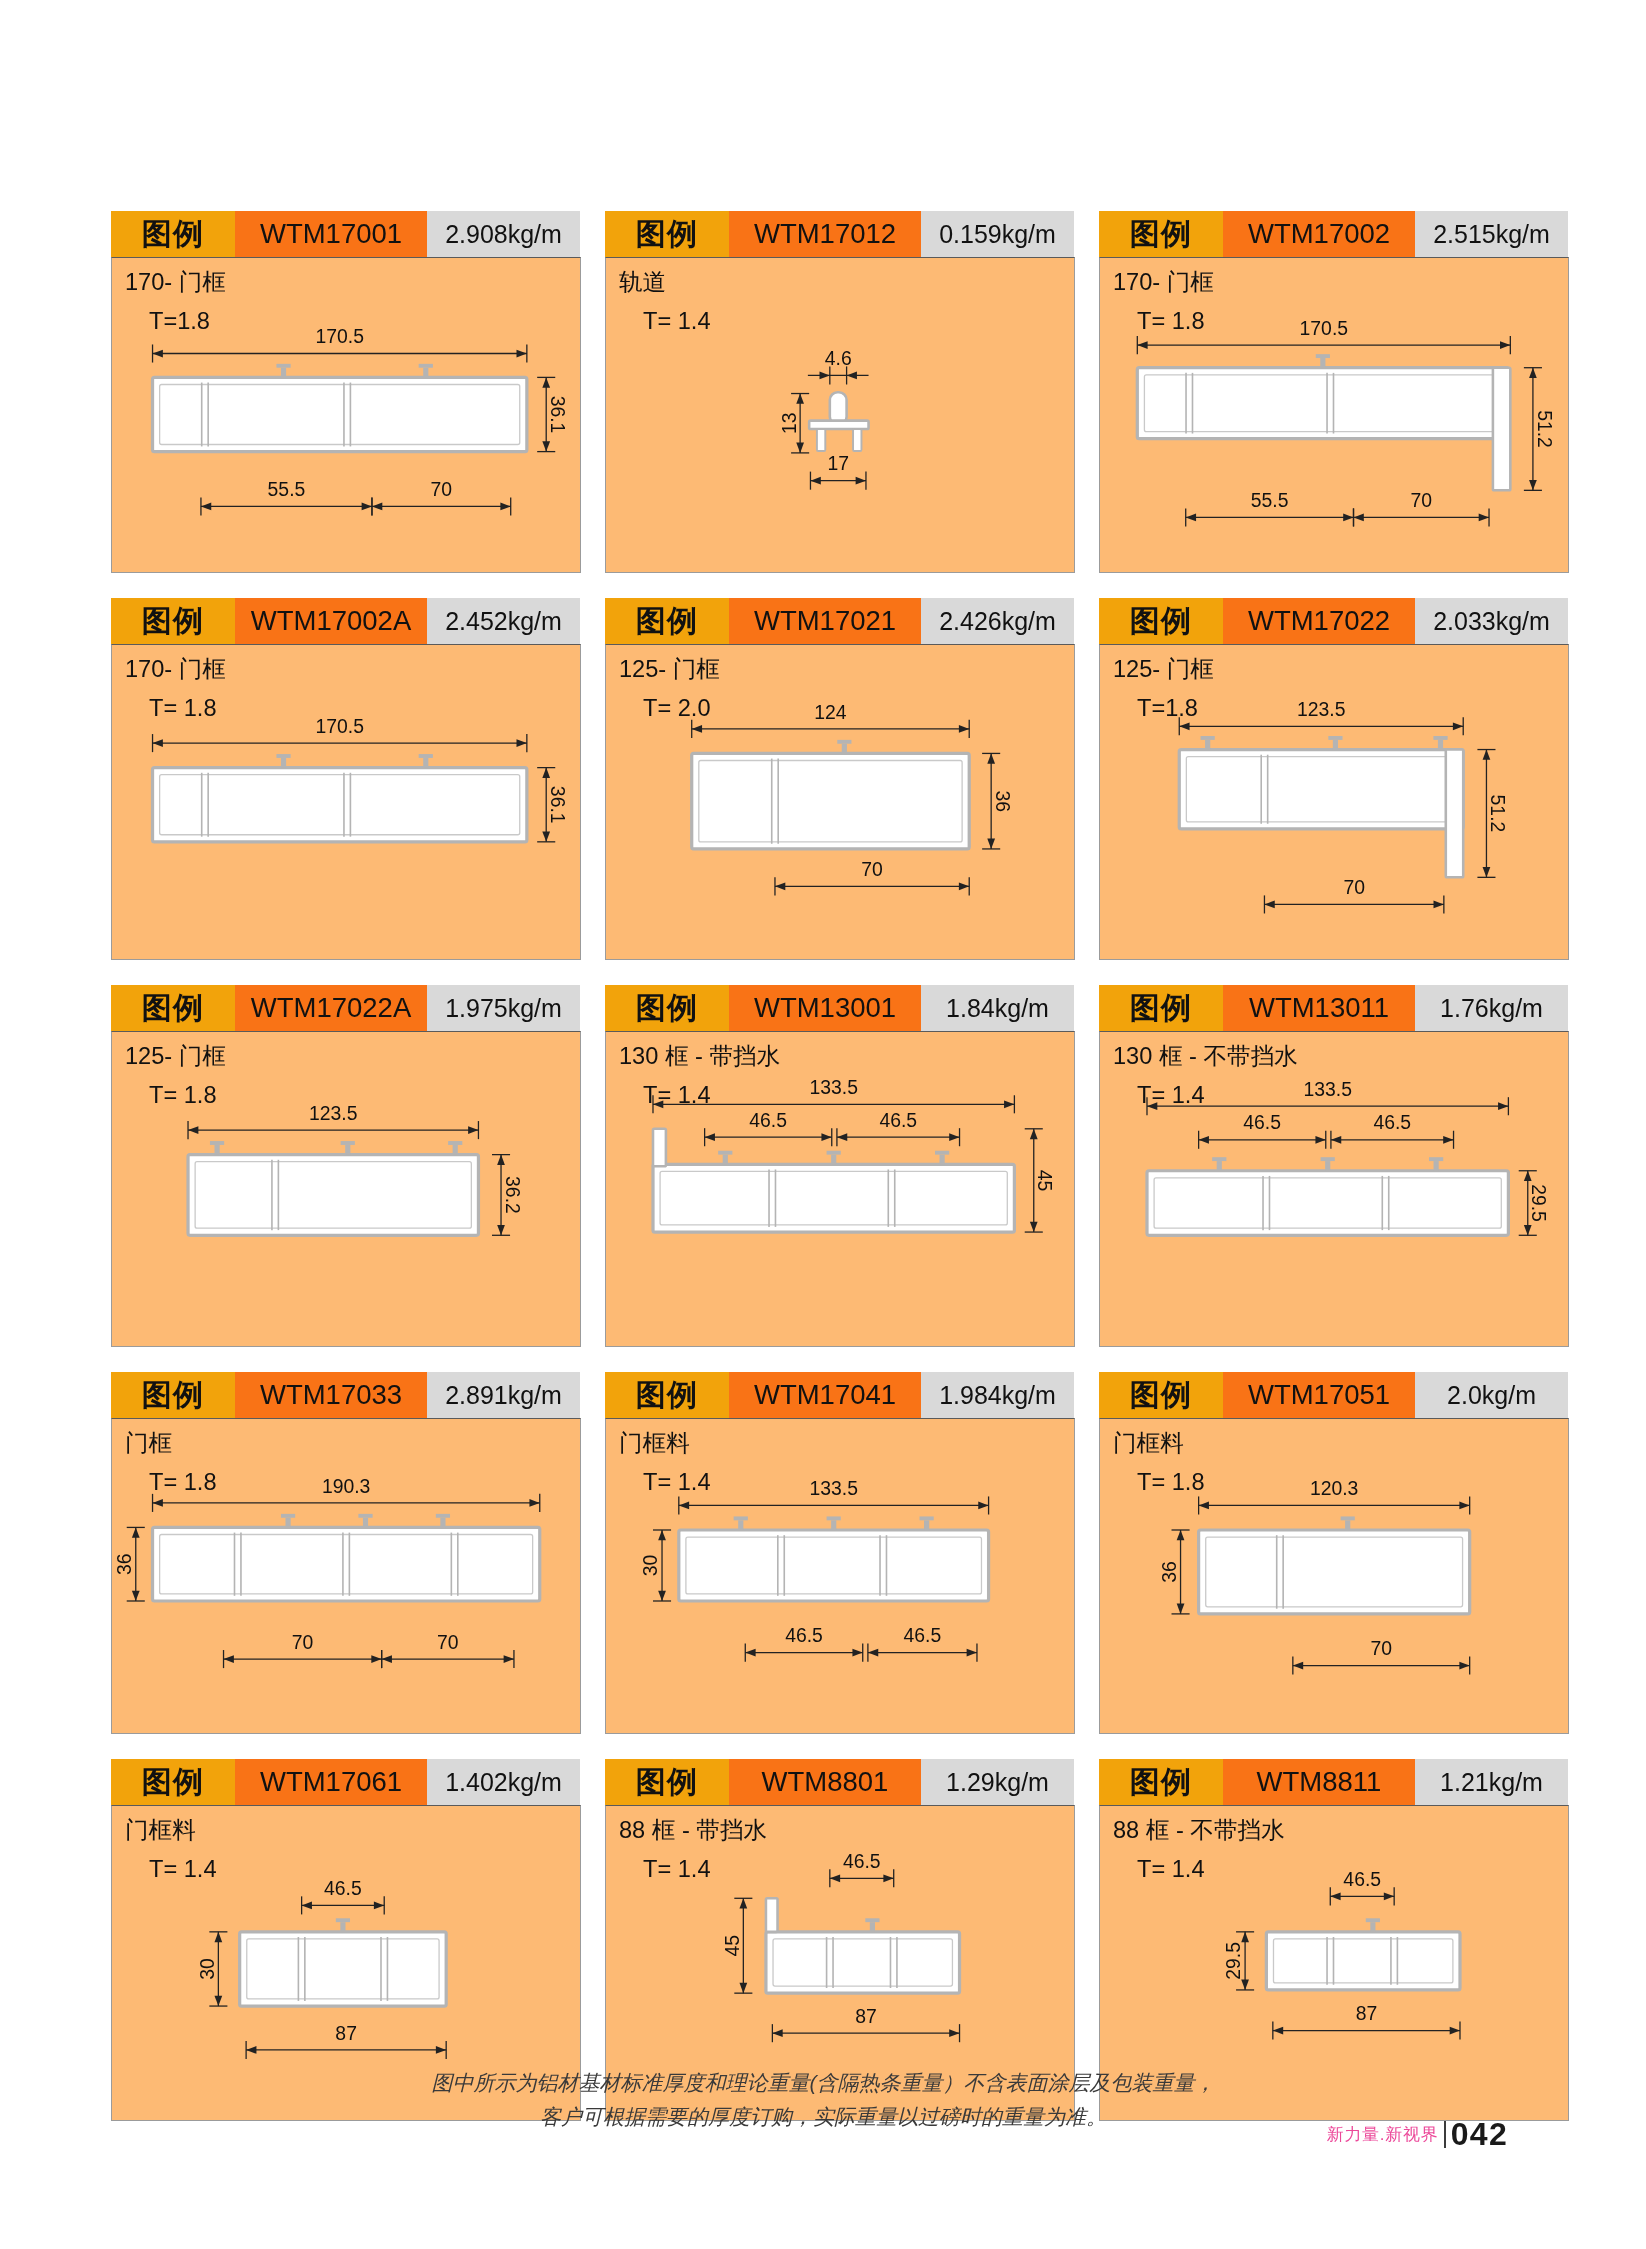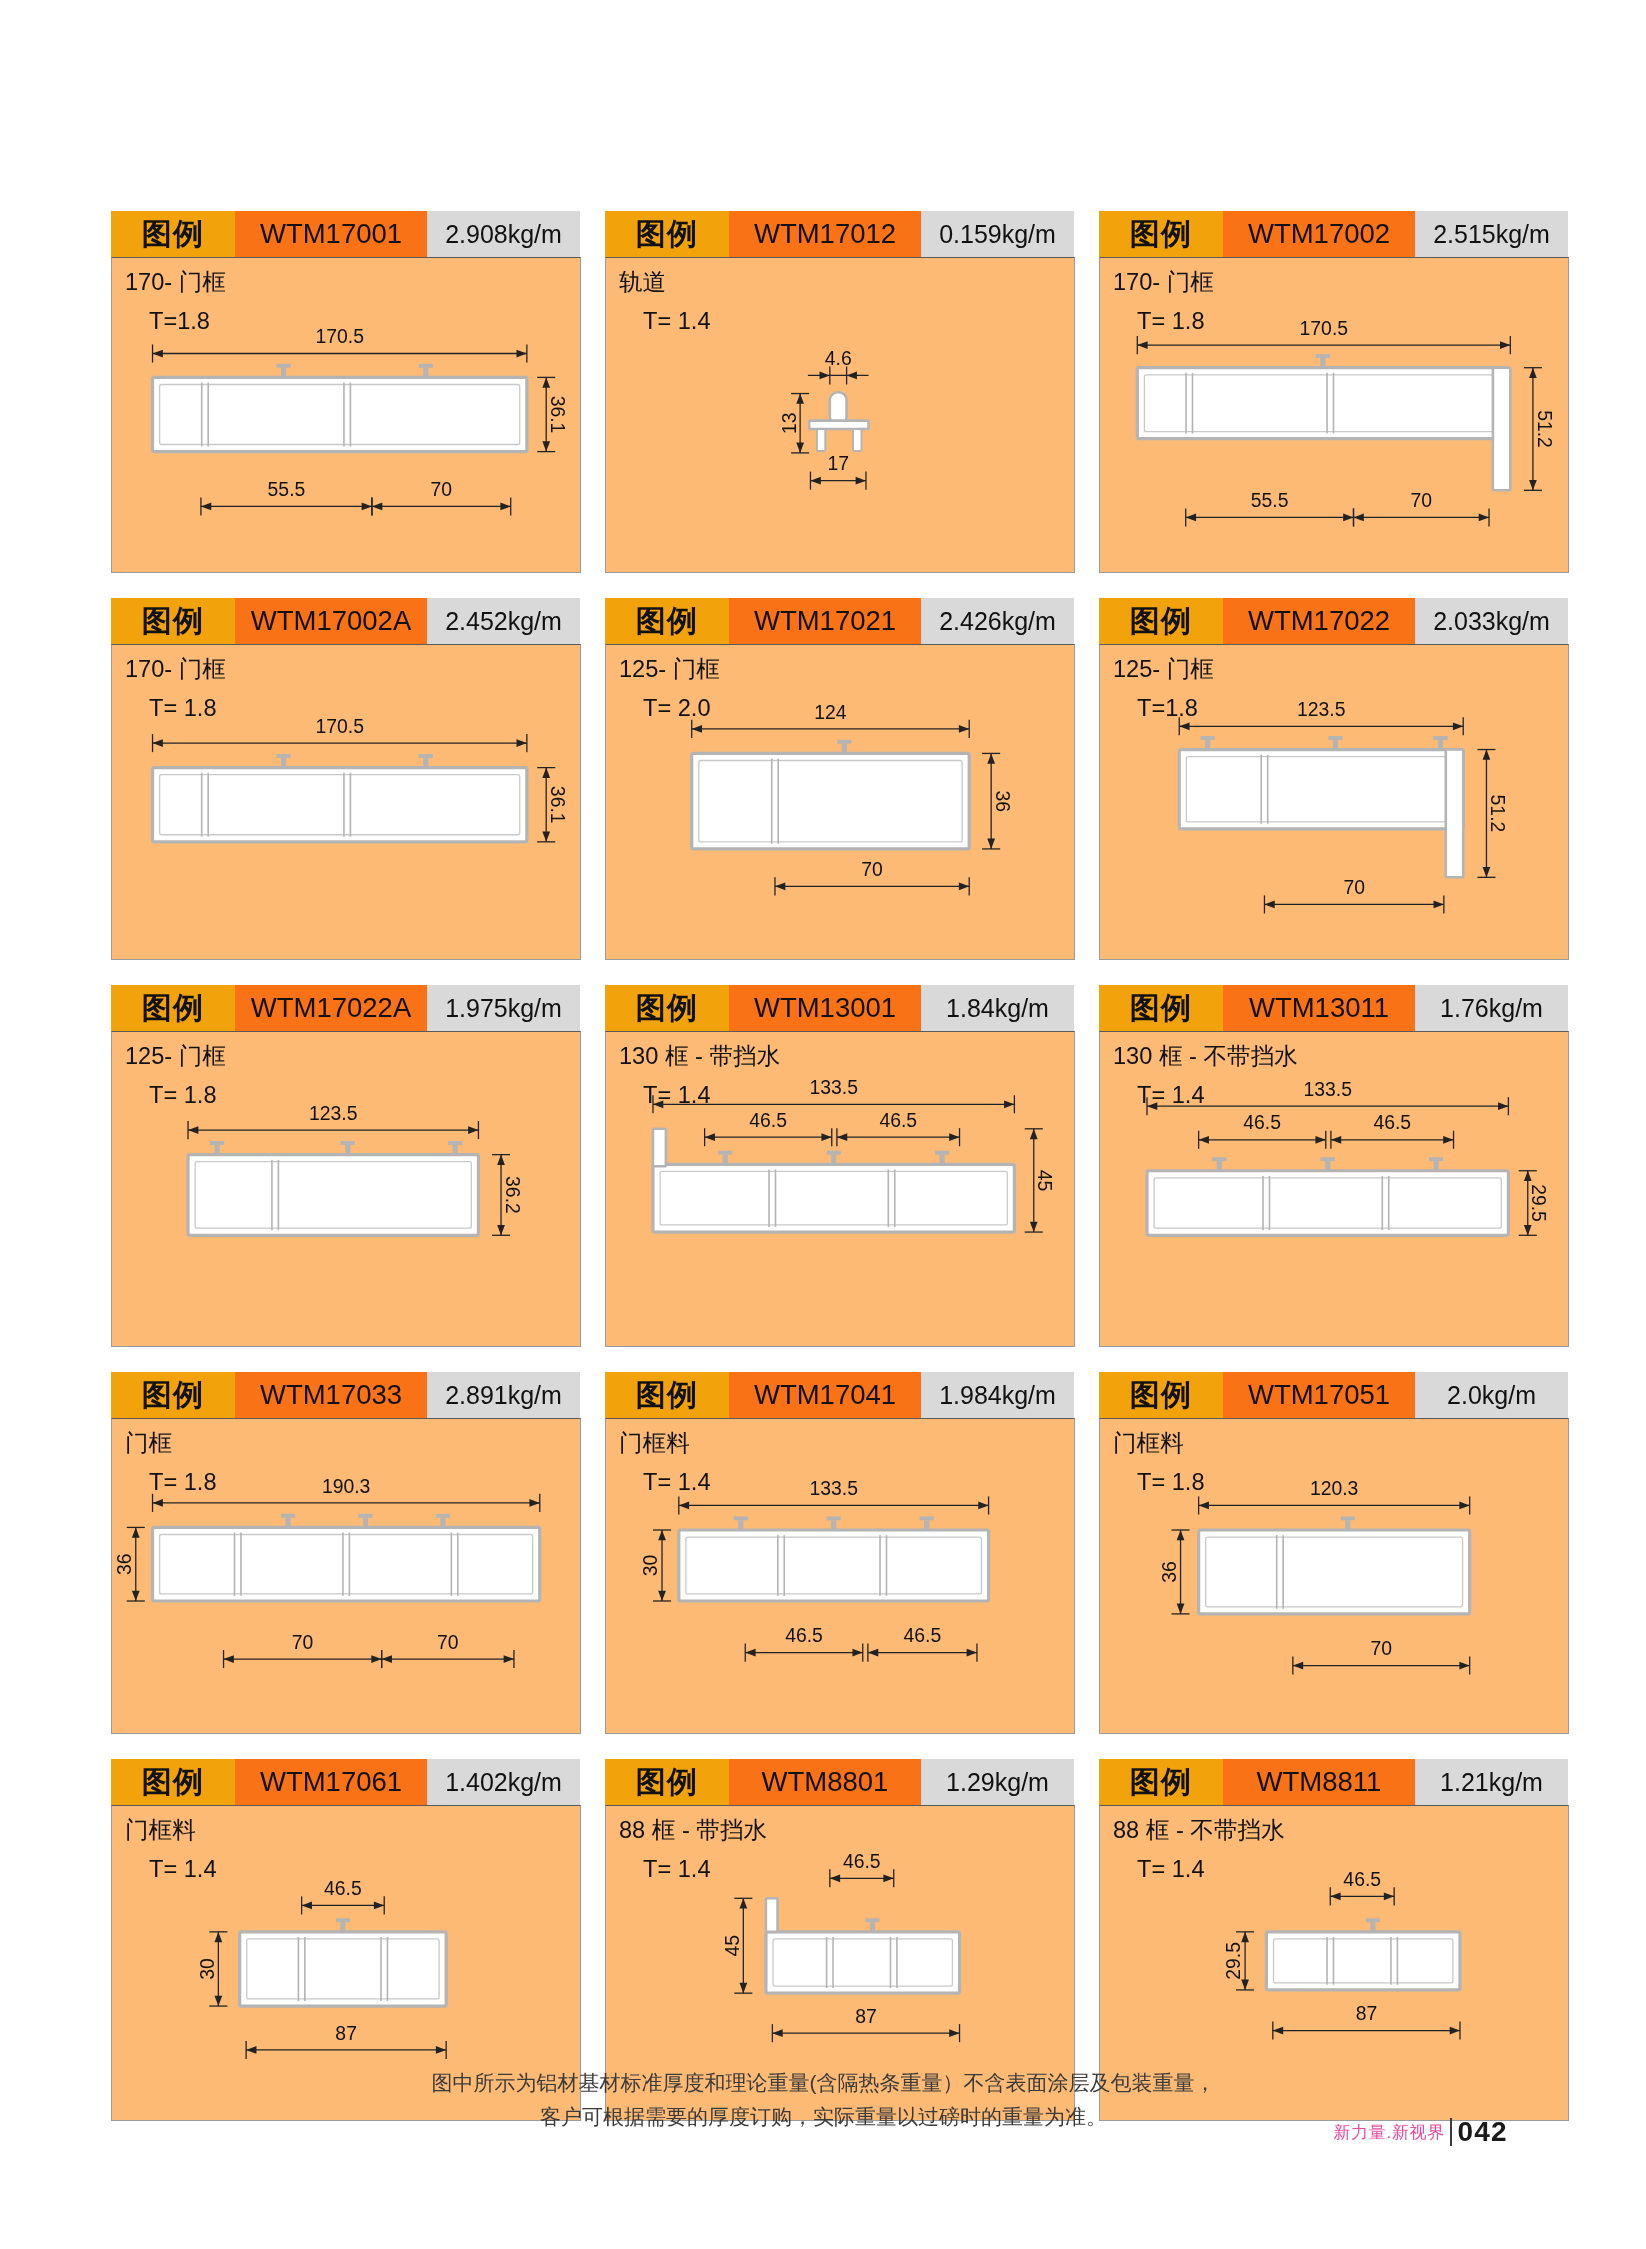--- a/index.html
+++ b/index.html
@@ -18,27 +18,27 @@
   .seg-legend{width:124px;background:#F2A30B;font-size:30px;font-weight:bold;letter-spacing:1.3px;}
   .seg-model{width:192px;background:#f97316;font-size:27.5px;}
   .seg-weight{width:153px;background:#D9D9D9;font-size:25px;}
   .cell-body{
     position:relative;height:316px;background:#fdba74;
     border:1.3px solid #9b9b9b;border-top:1.3px solid #5a5a5a;box-sizing:border-box;
   }
   .cell-title{position:absolute;left:13px;top:7.9px;font-size:23.6px;white-space:nowrap;}
   .cell-thickness{position:absolute;left:37px;top:50px;font-size:23.6px;}
   svg.draw{position:absolute;left:0;top:0;width:467px;height:313px;}
-  .footnote{position:absolute;left:0;width:1647px;text-align:center;font-size:21px;color:#3a3a3a;}
+  .footnote{position:absolute;left:0;width:1647px;text-align:center;font-size:21px;color:#3a3a3a;font-style:italic;}
   .fn1{top:2069px;}
   .fn2{top:2103px;}
   .brand-row{position:absolute;top:2116px;right:139px;display:flex;align-items:center;gap:5.2px;}
   .brand-name{font-size:17px;color:#ec4899;letter-spacing:0.7px;}
   .brand-sep{width:2px;height:27.5px;background:#3c3c3c;}
-  .brand-page{font-size:28px;font-weight:bold;color:#1a1a1a;letter-spacing:1.3px;}
+  .brand-page{font-size:32px;font-weight:bold;color:#1a1a1a;letter-spacing:1.3px;}
 </style>
 </head>
 <body>
 
 <div class="grid">
   <div class="cell">
     <div class="cell-header">
       <div class="seg seg-legend">图例</div>
       <div class="seg seg-model">WTM17001</div>
       <div class="seg seg-weight">2.908kg/m</div>

